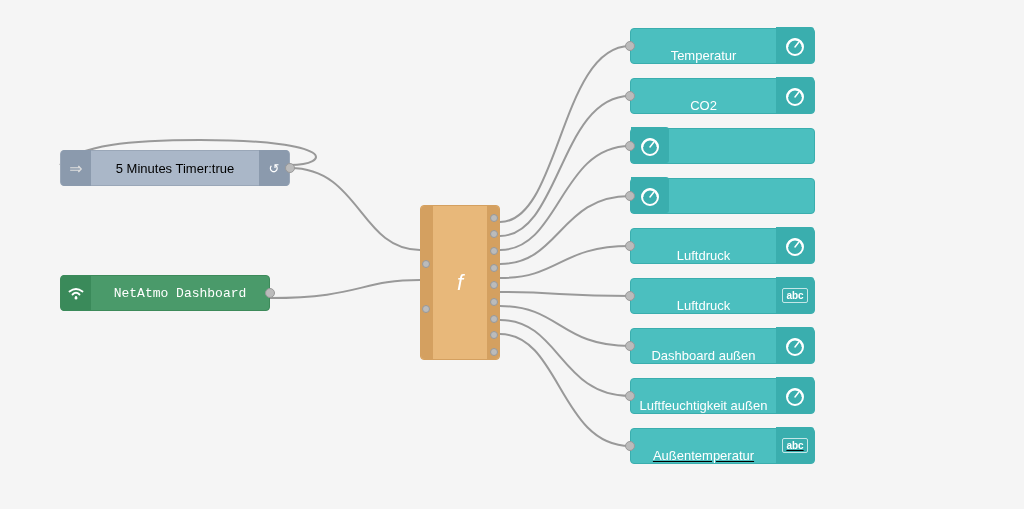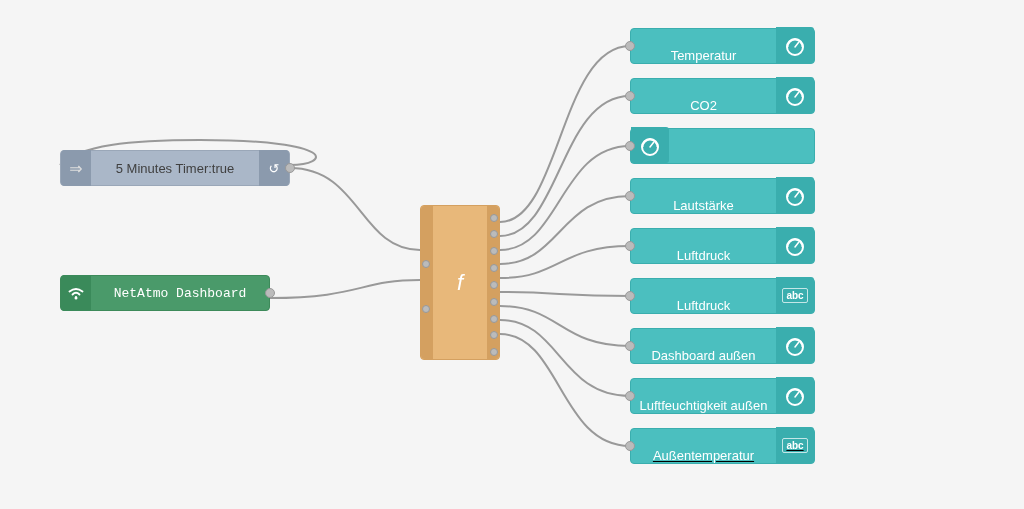--- a/index.html
+++ b/index.html
@@ -55,21 +55,21 @@
       height: 36px;
       background: #8b9aad;
       border-radius: 0 4px 4px 0;
       display: flex; align-items: center; justify-content: center;
       flex-shrink: 0;
       margin-left: auto;
     }
     .node-timer .node-label {
       flex: 1;
       text-align: center;
-      color: #404040;
+      color: #000000;
       font-size: 13px;
     }
     
     .node-netatmo {
       background: #4a9a6a;
       border: 1px solid #3d8a5a;
       left: 60px;
       top: 280px;
       width: 210px;
     }
@@ -289,21 +289,20 @@
           <svg width="22" height="22" viewBox="0 0 22 22">
       <circle cx="11" cy="13" r="8" fill="none" stroke="#fff" stroke-width="2"></circle>
       <path d="M 4 13 A 7 7 0 0 1 18 13" fill="#3aaeae" stroke="none"></path>
       <path d="M 3.5 13 A 7.5 7.5 0 0 1 18.5 13" fill="none" stroke="#fff" stroke-width="2"></path>
       <line x1="11" y1="13" x2="14.5" y2="8.5" stroke="#fff" stroke-width="1.5" stroke-linecap="round"></line>
     </svg>
         </div>
       </div>
       <div class="node-output" style="left: 630px; top: 178px; width: 185px;">
         <div class="port port-left"></div>
-        <span class="node-output-label">Lautstärke</span>
         <div style="background: rgb(58, 174, 174); border-radius: 0px 3px 3px 0px; height: 36px; min-width: 38px; display: flex; align-items: center; justify-content: center;">
           <svg width="22" height="22" viewBox="0 0 22 22">
       <circle cx="11" cy="13" r="8" fill="none" stroke="#fff" stroke-width="2"></circle>
       <path d="M 4 13 A 7 7 0 0 1 18 13" fill="#3aaeae" stroke="none"></path>
       <path d="M 3.5 13 A 7.5 7.5 0 0 1 18.5 13" fill="none" stroke="#fff" stroke-width="2"></path>
       <line x1="11" y1="13" x2="14.5" y2="8.5" stroke="#fff" stroke-width="1.5" stroke-linecap="round"></line>
     </svg>
         </div>
       </div>
       <div class="node-output" style="left: 630px; top: 228px; width: 185px;">

